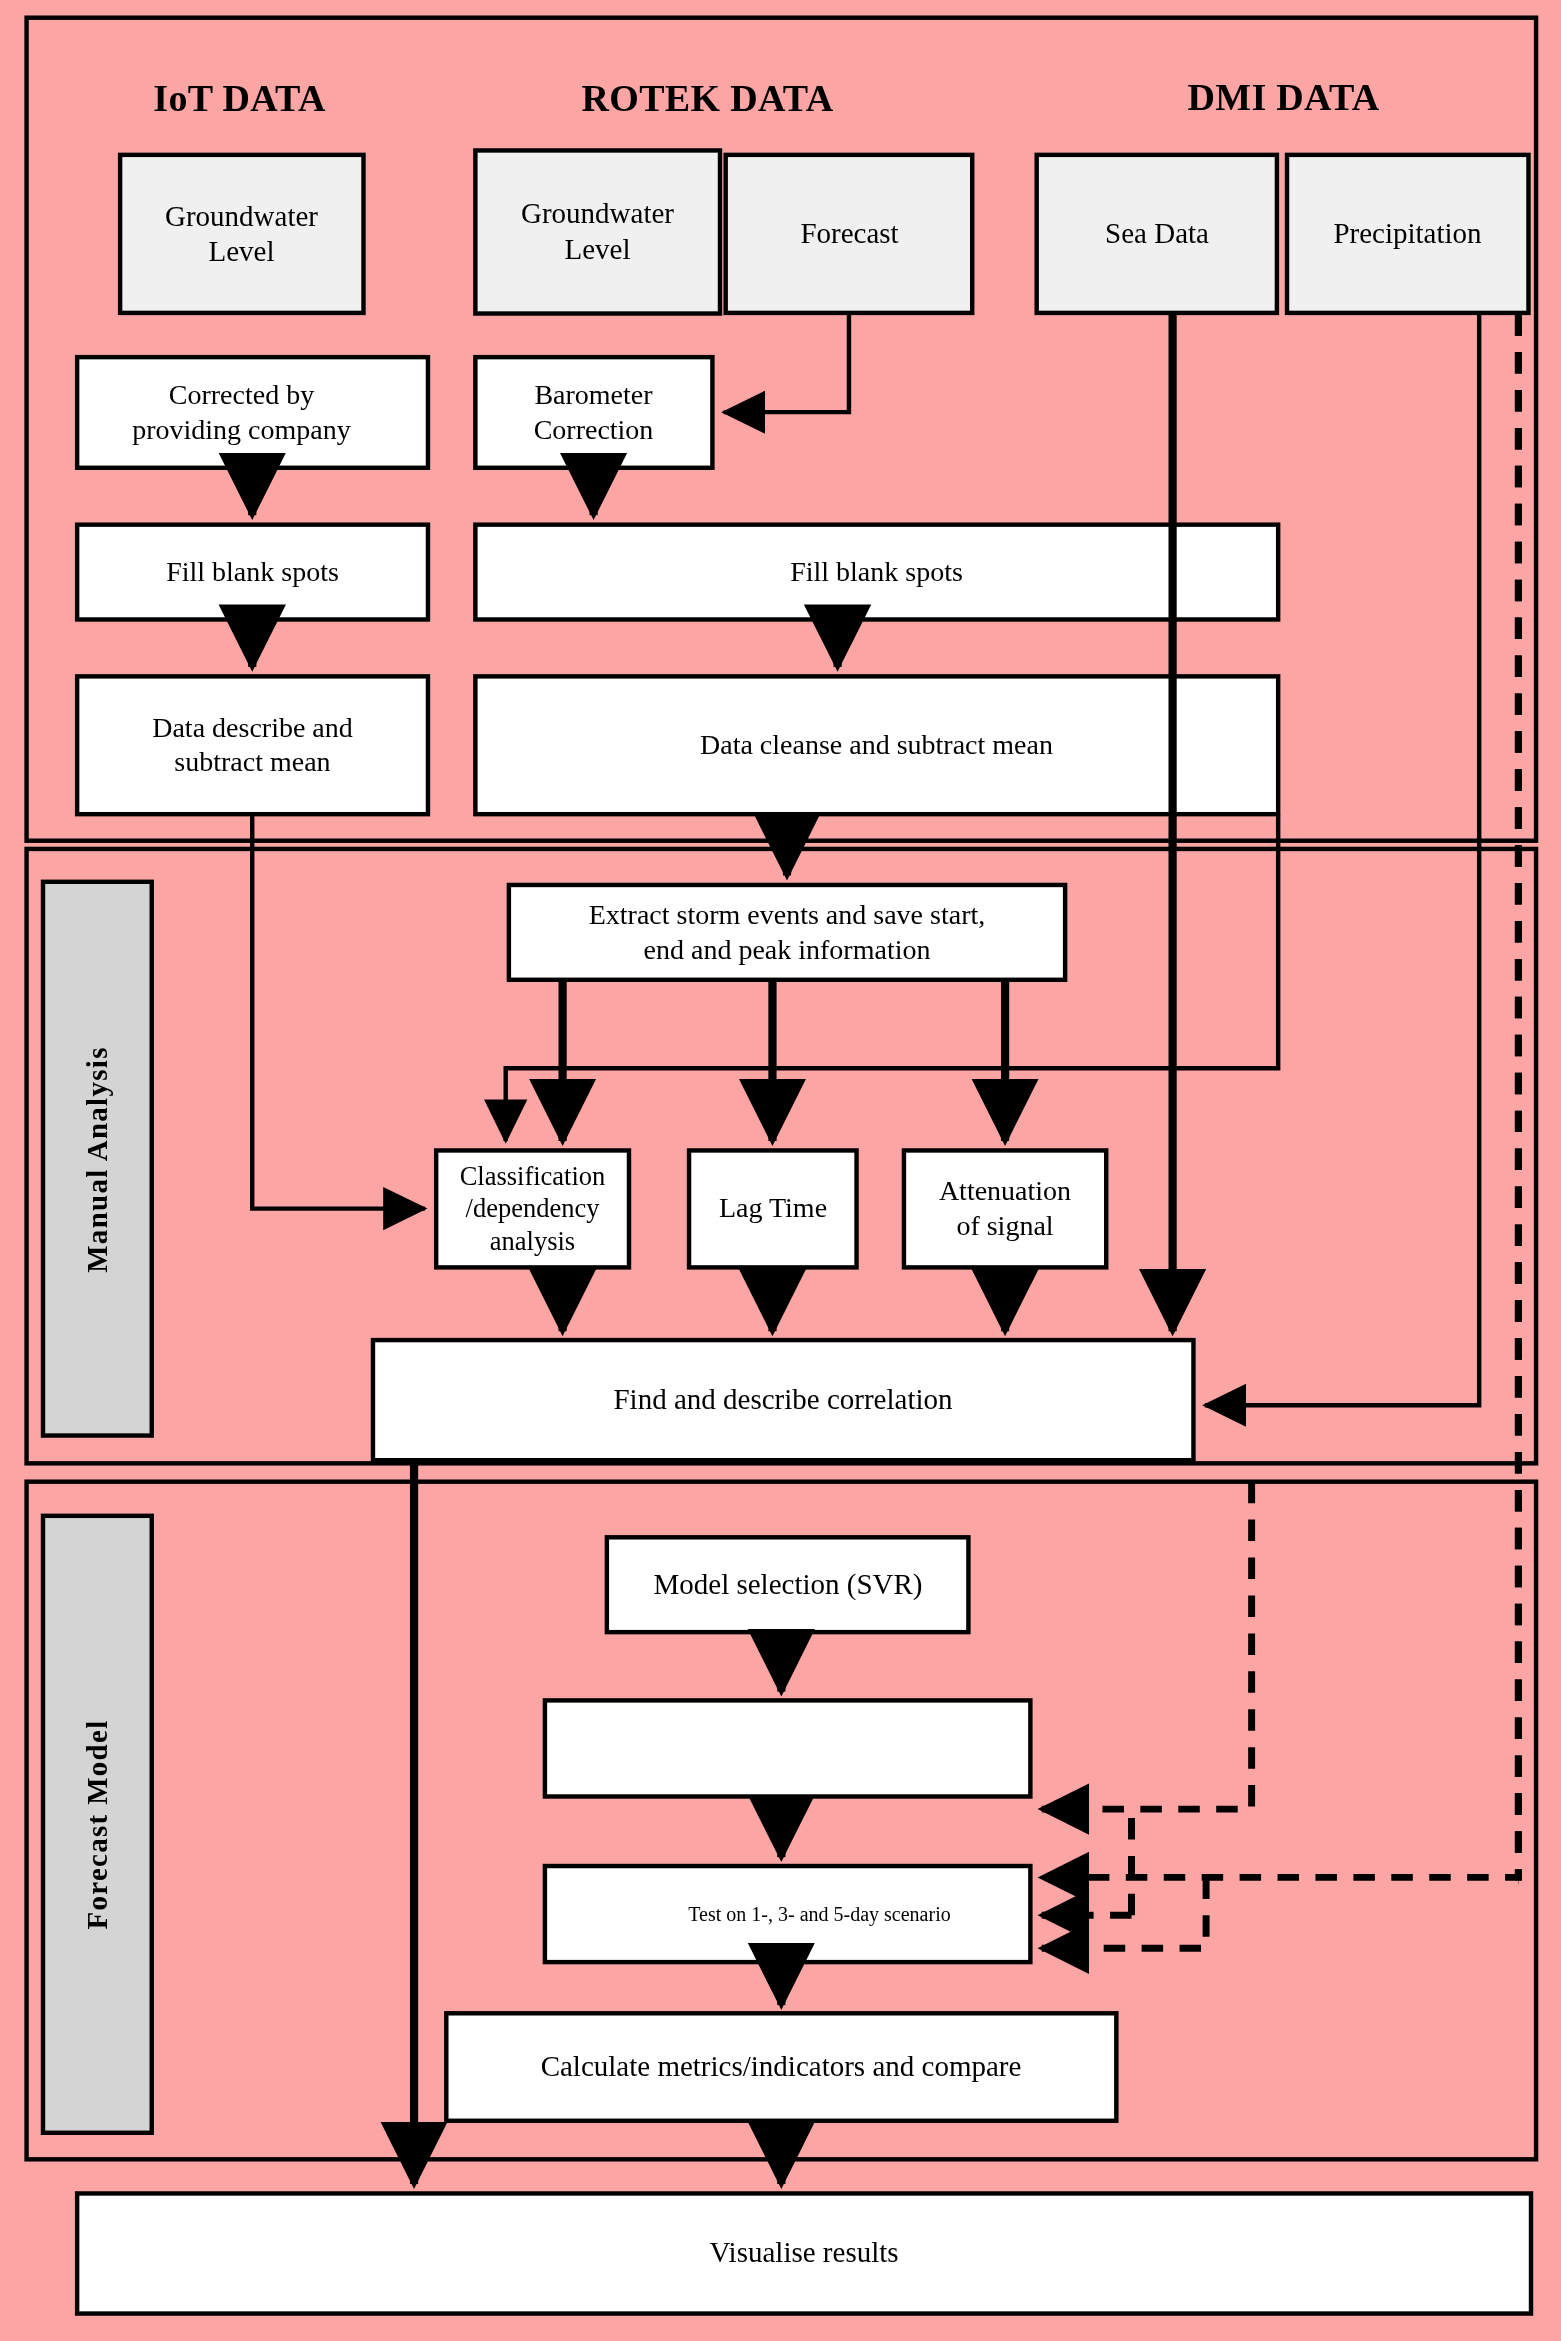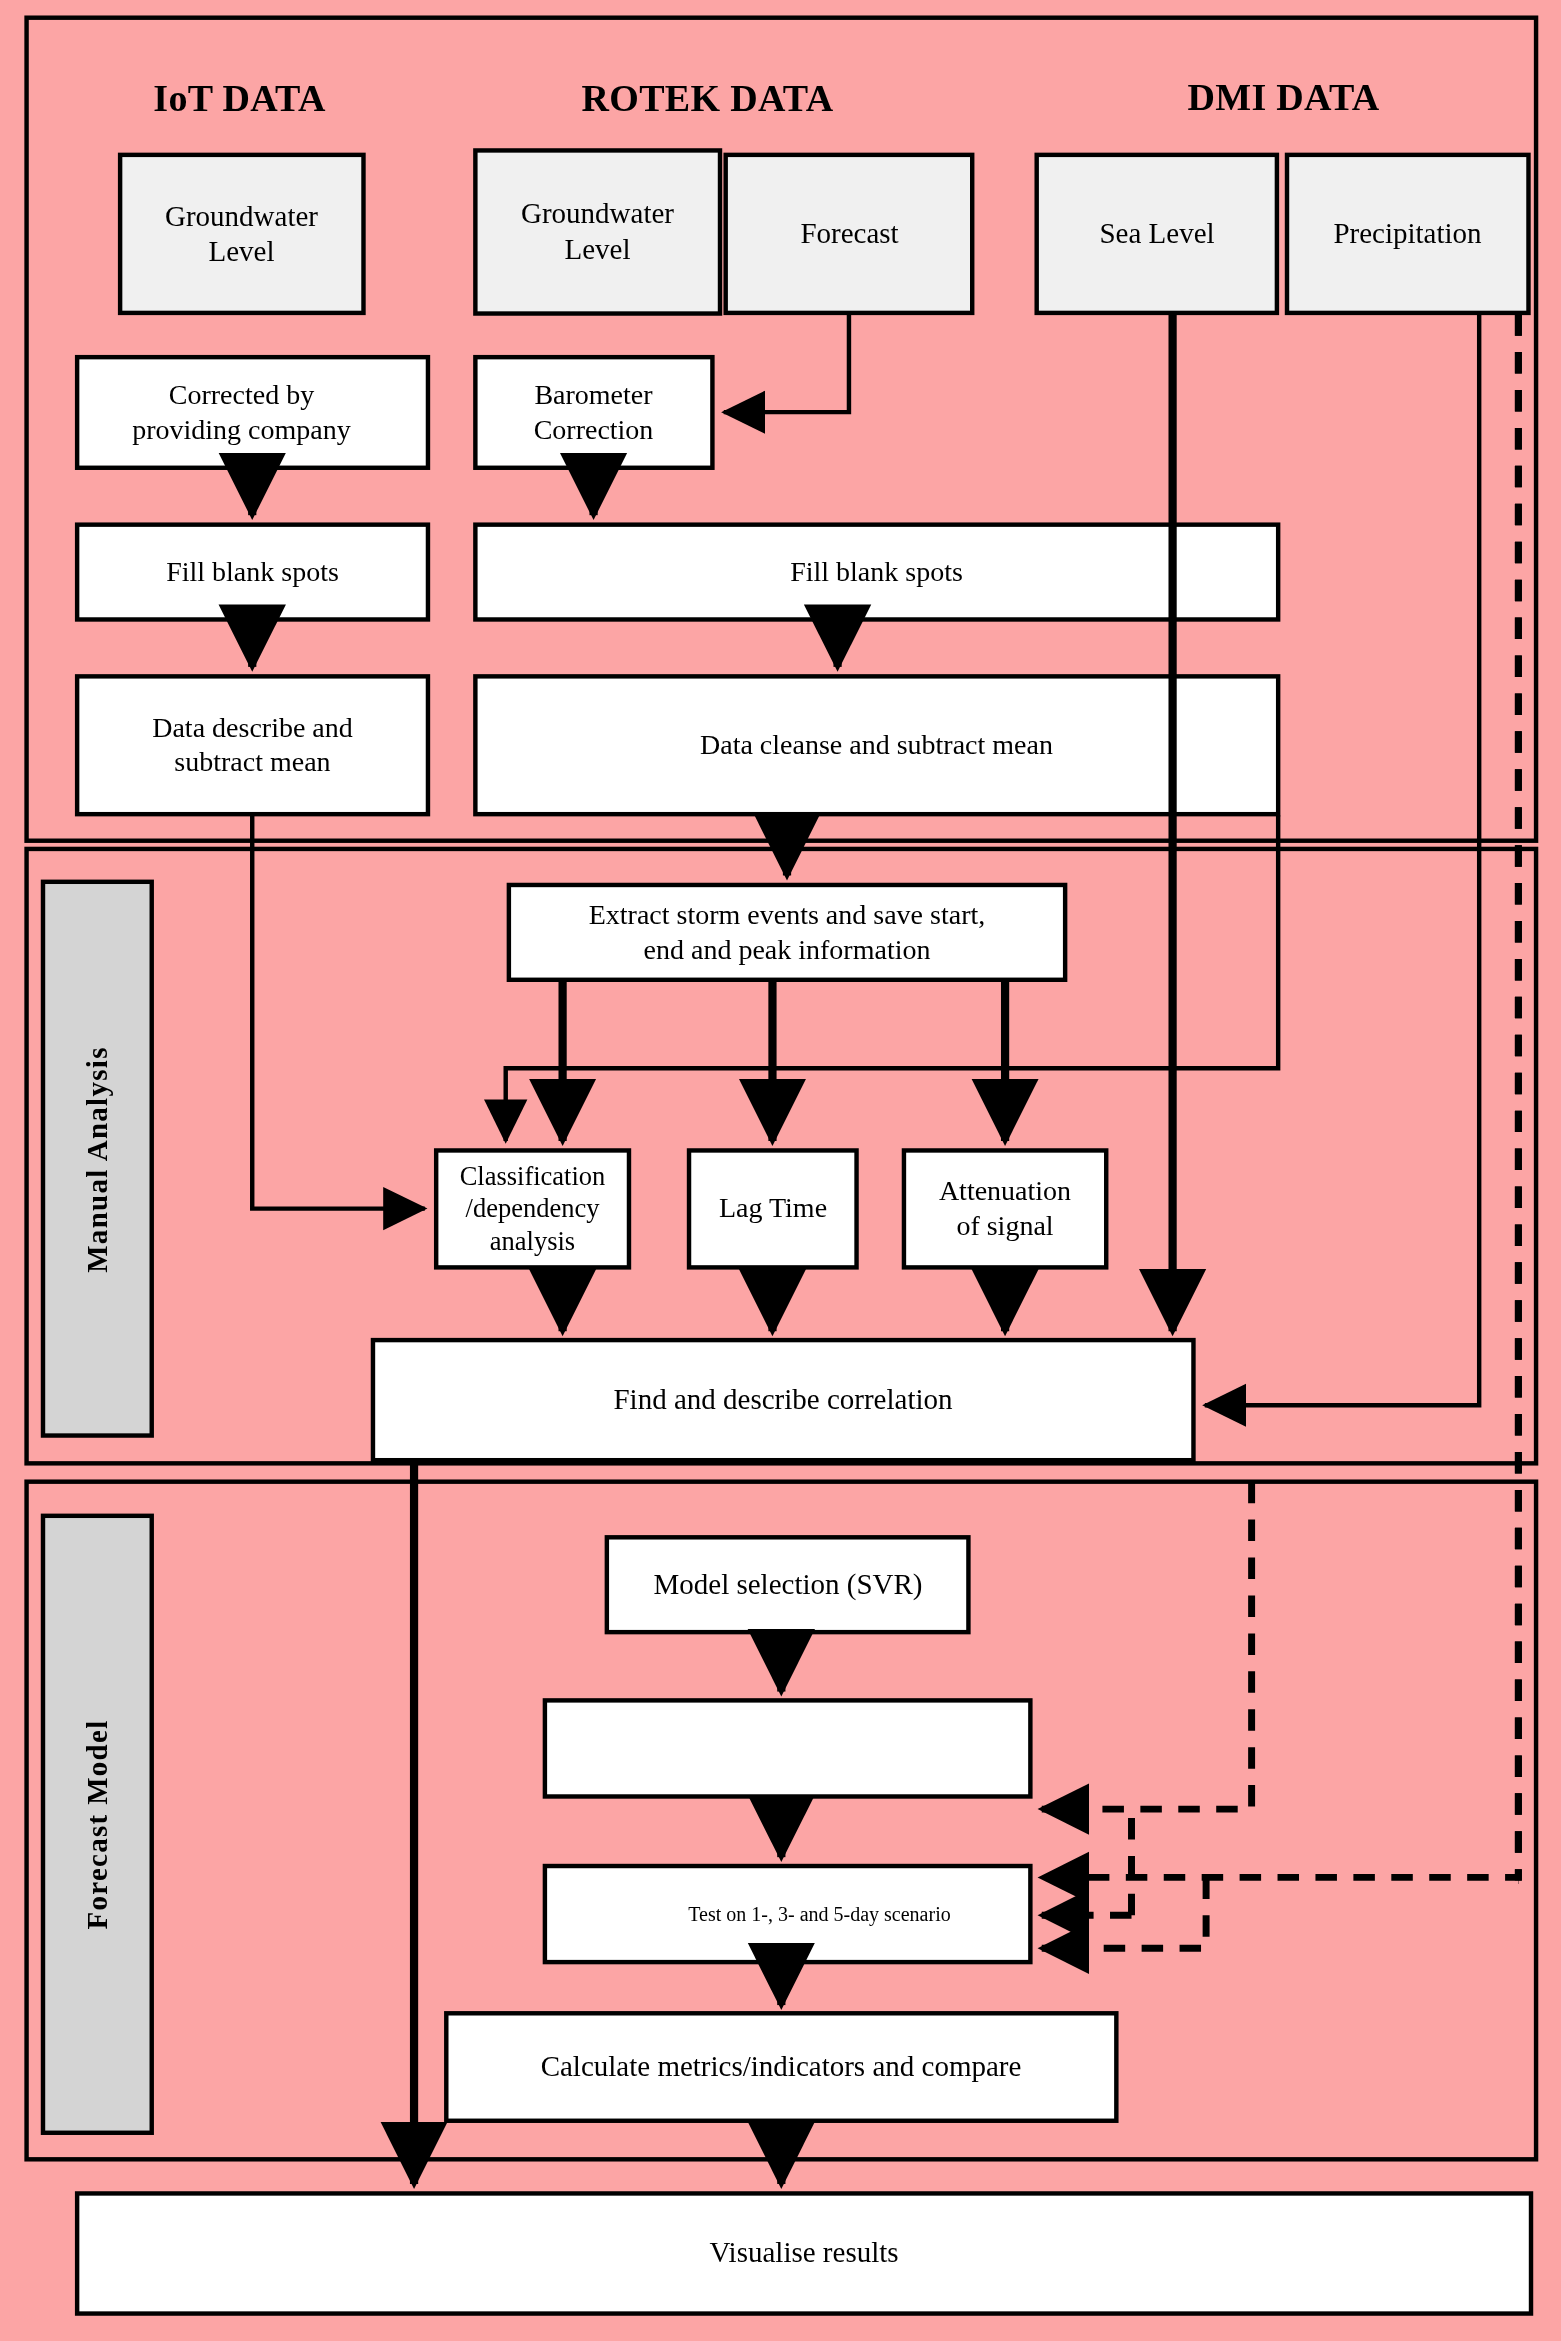--- a/index.html
+++ b/index.html
@@ -130,21 +130,21 @@
 
   <div class="grp-title" style="left:88px;top:76px;width:303px;">IoT DATA</div>
   <div class="grp-title" style="left:442px;top:76px;width:531px;">ROTEK DATA</div>
   <div class="grp-title" style="left:1037px;top:75px;width:493px;">DMI DATA</div>
 
   <div class="node-label" style="left:120px;top:155px;width:243px;height:158px;font-size:29px;white-space:pre-line;">Groundwater
 Level</div>
   <div class="node-label" style="left:475px;top:150px;width:245px;height:163px;font-size:29px;white-space:pre-line;">Groundwater
 Level</div>
   <div class="node-label" style="left:726px;top:155px;width:247px;height:158px;font-size:29px;">Forecast</div>
-  <div class="node-label" style="left:1037px;top:155px;width:240px;height:158px;font-size:29px;">Sea Level</div>
+  <div class="node-label" style="left:1037px;top:155px;width:240px;height:158px;font-size:29px;">Sea Data</div>
   <div class="node-label" style="left:1287px;top:155px;width:241px;height:158px;font-size:29px;">Precipitation</div>
 
   <div class="node-label" style="left:66px;top:357px;width:351px;height:111px;font-size:28px;white-space:pre-line;">Corrected by
 providing company</div>
   <div class="node-label" style="left:475px;top:357px;width:237px;height:111px;font-size:28px;white-space:pre-line;">Barometer
 Correction</div>
   <div class="node-label" style="left:77px;top:525px;width:351px;height:95px;font-size:28px;">Fill blank spots</div>
   <div class="node-label" style="left:475px;top:525px;width:803px;height:95px;font-size:28px;">Fill blank spots</div>
   <div class="node-label" style="left:77px;top:676px;width:351px;height:138px;font-size:28px;white-space:pre-line;">Data describe and
 subtract mean</div>

